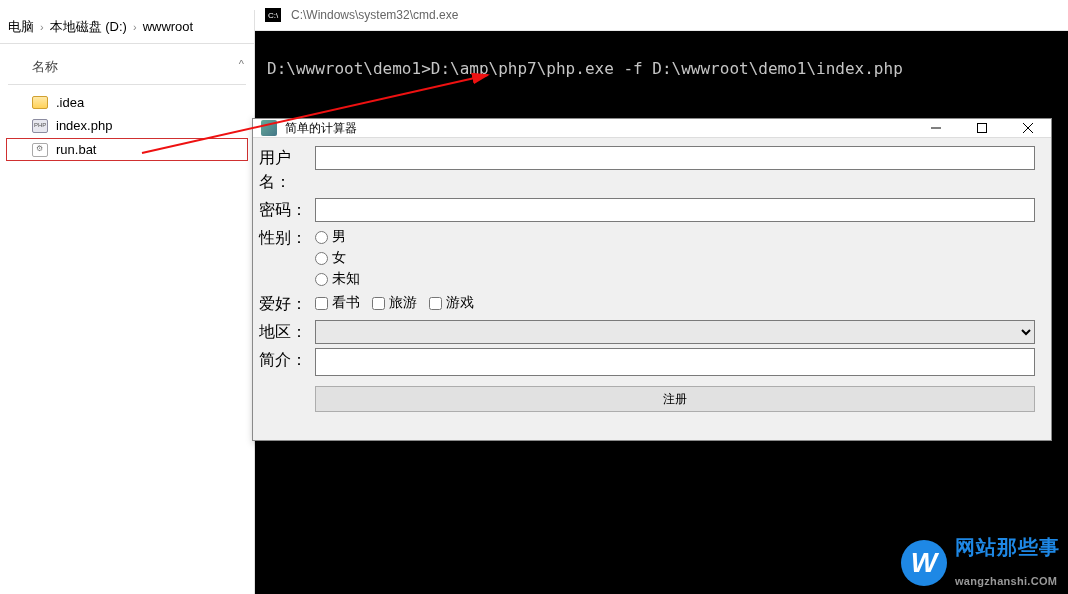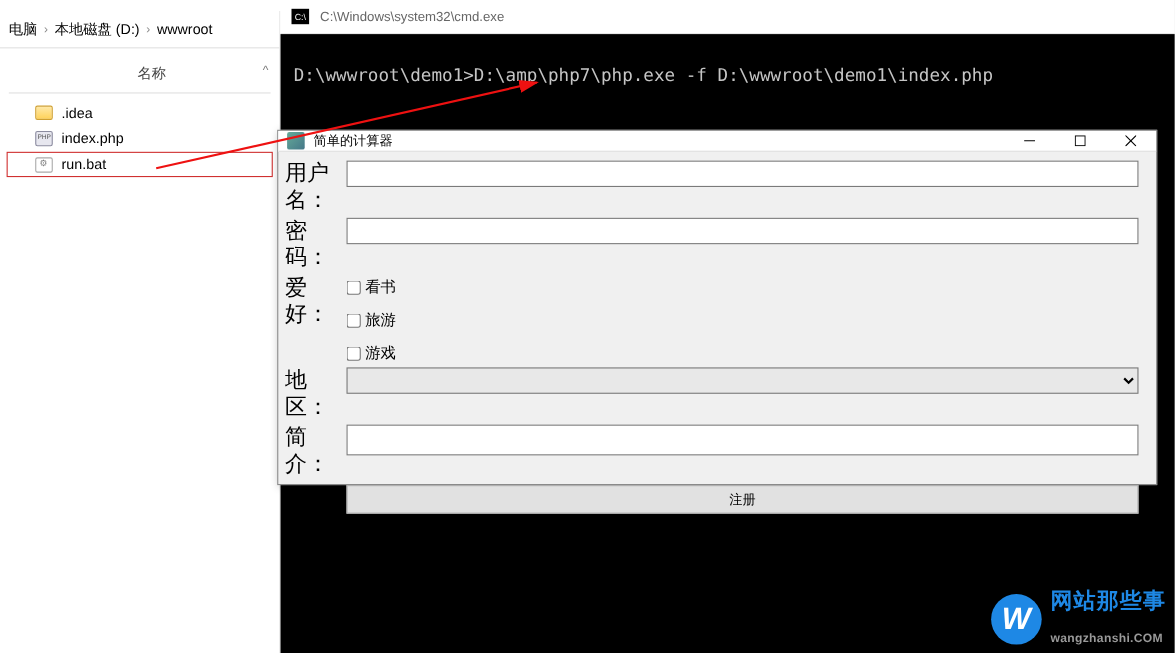--- a/index.html
+++ b/index.html
@@ -32,21 +32,20 @@
       font-size: 13px;
       color: #000;
     }
     .breadcrumb .seg { white-space: nowrap; }
     .breadcrumb .chev { color: #888; font-size: 11px; }
     .file-header {
       padding: 14px 10px 8px 32px;
       color: #444;
       font-size: 13px;
       position: relative;
-      text-align: center;
     }
     .file-header::after {
       content: "^";
       position: absolute;
       right: 10px;
       top: 14px;
       color: #777;
       font-size: 11px;
     }
     .file-sep { height: 1px; background: #e0e0e0; margin: 0 8px 6px 8px; }
@@ -165,21 +164,21 @@
     }
     .form-row {
       display: flex;
       align-items: flex-start;
       margin-bottom: 4px;
       min-height: 24px;
     }
     .form-label {
       width: 62px;
       padding-left: 6px;
-      font-size: 20px;
+      font-size: 16px;
       color: #000;
       line-height: 24px;
       text-align: left;
     }
     .form-body {
       flex: 1;
       padding-right: 8px;
     }
     .txt-input {
       width: 100%;
@@ -210,21 +209,21 @@
       flex-direction: column;
       gap: 3px;
       padding-top: 2px;
     }
     .radio-item, .check-item {
       display: inline-flex;
       align-items: center;
       gap: 4px;
       font-size: 14px;
     }
-    .check-group { display: flex; gap: 12px; padding-top: 2px; flex-direction: column;}
+    .check-group { display: flex; gap: 12px; padding-top: 2px;}
     .reg-btn {
       width: 100%;
       height: 26px;
       border: 1px solid #adadad;
       background: #e1e1e1;
       font-size: 12px;
       margin-top: 3px;
     }
     
     .arrow-svg {
@@ -321,20 +320,39 @@
       </div>
     </div>
 
     <div class="form-row">
       <div class="form-label">密码：</div>
       <div class="form-body">
         <input class="txt-input" type="text" value="" style="">
       </div>
     </div>
 
+    <div class="form-row">
+      <div class="form-label">性别：</div>
+      <div class="form-body">
+        <div class="radio-stack">
+          <label class="radio-item">
+            <input type="radio" name="g" style="">
+            <span>男</span>
+          </label>
+          <label class="radio-item">
+            <input type="radio" name="g" style="">
+            <span>女</span>
+          </label>
+          <label class="radio-item">
+            <input type="radio" name="g" style="">
+            <span>未知</span>
+          </label>
+        </div>
+      </div>
+    </div>
 
     <div class="form-row">
       <div class="form-label">爱好：</div>
       <div class="form-body">
         <div class="check-group">
           <label class="check-item">
             <input type="checkbox" style="">
             <span>看书</span>
           </label>
           <label class="check-item">

